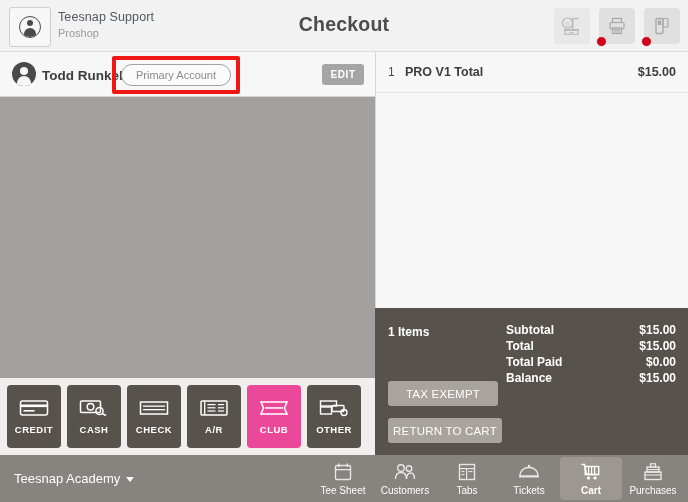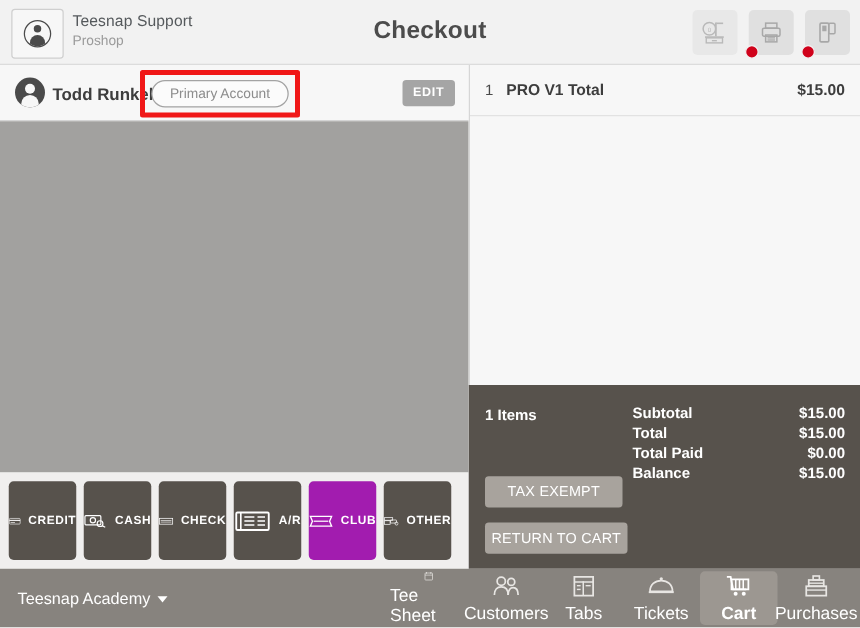--- a/index.html
+++ b/index.html
@@ -216,25 +216,26 @@
     align-items: center;
     padding-left: 7px;
     box-sizing: border-box;
     gap: 6px;
   }
   .pay-btn {
     width: 54px; height: 63px;
     background: #57524c;
     border-radius: 4px;
     display: flex;
+    flex-direction: column;
     align-items: center;
     justify-content: center;
     gap: 6px;
   }
-  .pay-btn.disabled { background: #a21caf; }
+  .pay-btn.disabled { background: #ec4899; }
   .pay-btn .lbl {
     font-size: 9.5px;
     font-weight: bold;
     color: #ffffff;
     letter-spacing: .5px;
   }
   .pay-btn.disabled .lbl { color: #ffffff; }
   .pay-btn svg { display: block; }
 
   
@@ -360,21 +361,21 @@
     margin-top: 2px;
     display: flex;
     flex-direction: column;
     align-items: center;
     justify-content: center;
     gap: 3px;
     border-radius: 4px;
   }
   .nav-item.active { background: #9c9791; }
   .nav-item .nlbl {
-    font-size: 14px;
+    font-size: 10px;
     color: #ffffff;
   }
   .nav-item.active .nlbl { font-weight: bold; }
   .nav-item svg { display: block; }
 </style>
 </head>
 <body>
 
 <div id="app">
 

